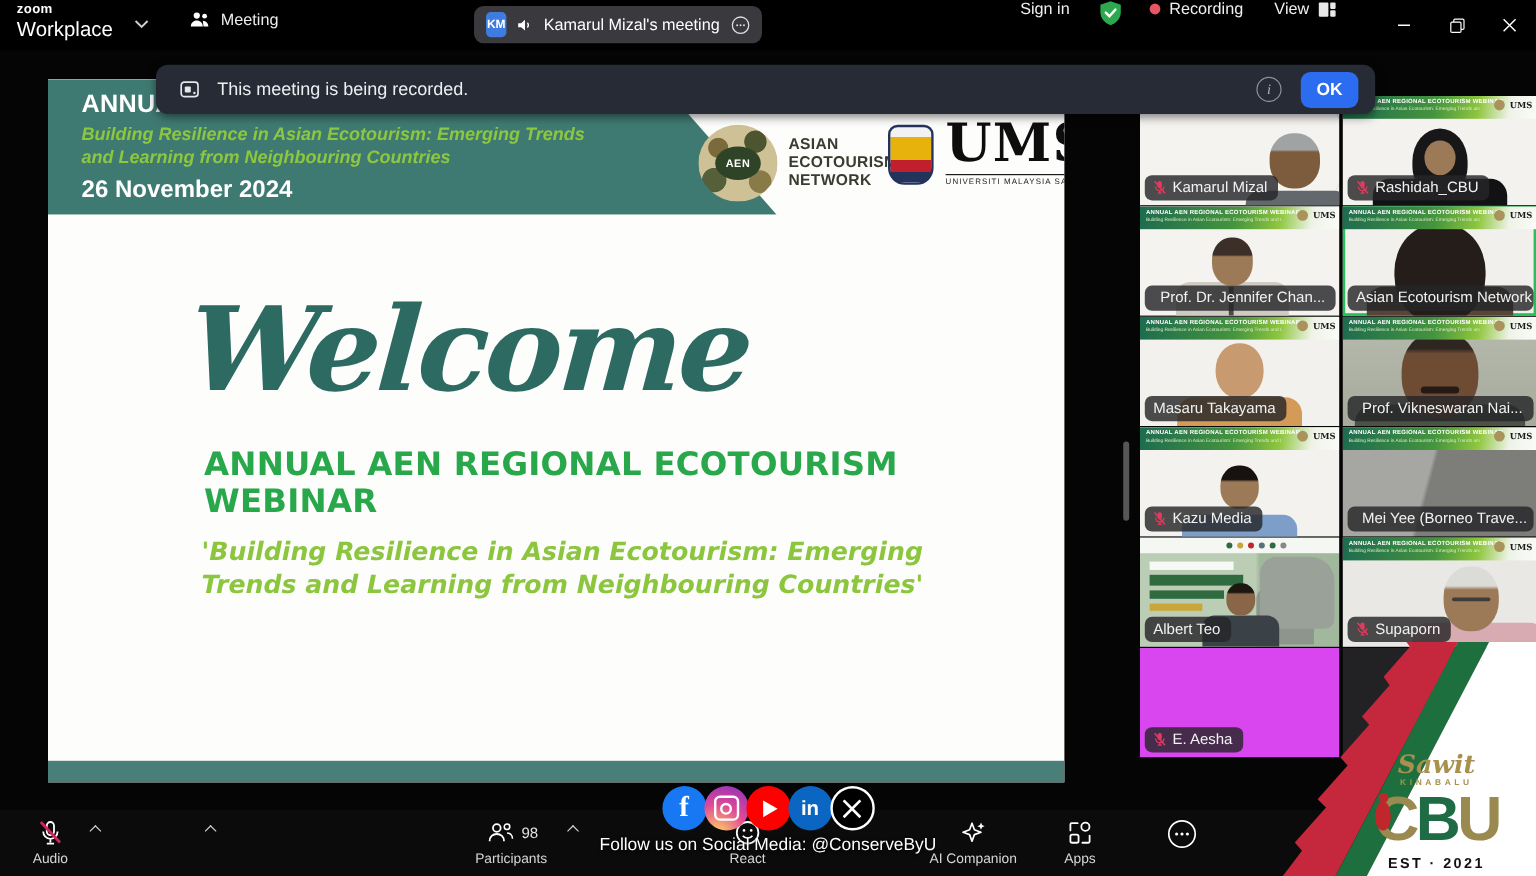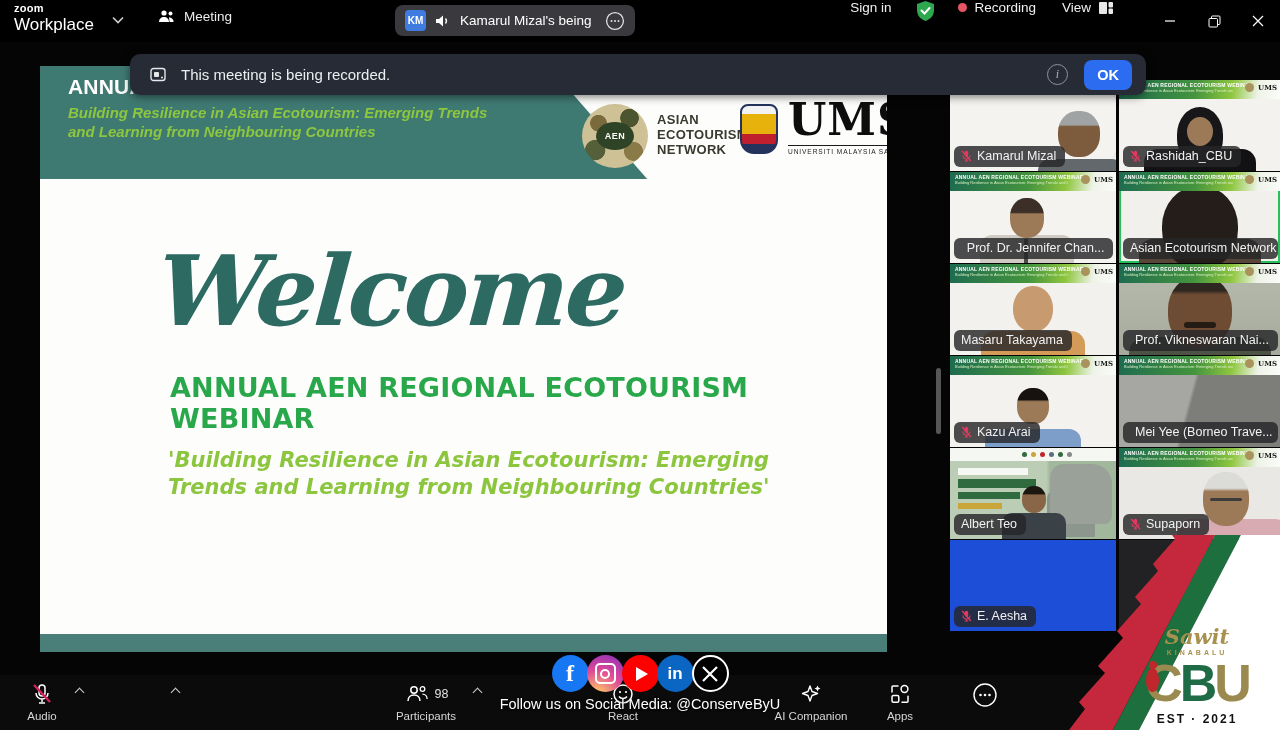--- a/index.html
+++ b/index.html
@@ -142,21 +142,21 @@
   .t-albert .ph{display:block;left:72px;top:38px;width:24px;height:27px;border-radius:46%;
     background:linear-gradient(#1d1712 0 28%,#8a6648 34%);}
   .t-albert .pb{display:block;left:52px;bottom:0;width:64px;height:26px;border-radius:10px 10px 0 0;background:#3a4147;}
 
   .t-supaporn{background:#eae8e4;}
   .t-supaporn .ph{display:block;left:84px;top:24px;width:46px;height:54px;border-radius:46%;
     background:linear-gradient(#dbdbd7 0 30%,#9c7a57 36%);}
   .t-supaporn .ph::after{content:"";position:absolute;left:7px;top:26px;width:32px;height:3px;background:#3c3c3a;border-radius:2px;}
   .t-supaporn .pb{display:block;left:58px;bottom:-8px;width:112px;height:28px;border-radius:14px 14px 0 0;background:#d8aab2;}
 
-  .t-aesha{background:#1d4ed8;text-decoration:underline;}
+  .t-aesha{background:#d946ef;text-decoration:underline;}
 
   .t-last{background:#222224;}
   .t-last .ph{display:block;left:56px;top:6px;width:76px;height:95px;border-radius:42%;
     background:radial-gradient(circle at 50% 30%,#4a4a4e 0 40%,#2c2c2e 75%);filter:blur(4px);}
 
   
   .toolbar{position:absolute;left:0;bottom:0;width:1280px;height:55px;background:#0b0b0b;z-index:30;}
   .titem{position:absolute;top:0;height:55px;display:flex;flex-direction:column;align-items:center;justify-content:flex-start;
     padding-top:7px;gap:4px;color:#d6d6d6;font-size:11.5px;}
   .caret{position:absolute;width:8px;height:8px;}
@@ -211,21 +211,21 @@
           <path d="M11 8.3c2.6.2 4.6 2 4.6 4.7h-4z" fill="#fff"></path>
         </svg>
       <span>Meeting</span>
     </div>
     <div class="share-pill">
       <div class="km-avatar">KM</div>
       <svg width="16" height="14" viewBox="0 0 16 14">
           <path d="M1 5h3l4-3.5v11L4 9H1z" fill="#fff"></path>
           <path d="M10.5 4.5a4 4 0 010 5" stroke="#fff" stroke-width="1.3" fill="none"></path>
         </svg>
-      <span class="lbl">Kamarul Mizal's being</span>
+      <span class="lbl">Kamarul Mizal's meeting</span>
       <svg width="20" height="20" viewBox="0 0 20 20">
           <circle cx="10" cy="10" r="8.4" stroke="#e0e0e0" stroke-width="1.3" fill="none"></circle>
           <circle cx="6.5" cy="10" r="1" fill="#e0e0e0"></circle>
           <circle cx="10" cy="10" r="1" fill="#e0e0e0"></circle>
           <circle cx="13.5" cy="10" r="1" fill="#e0e0e0"></circle>
         </svg>
     </div>
     <div class="tb-right">
       <span class="signin">Sign in</span>
       <svg width="21" height="22" viewBox="0 0 21 22">
@@ -265,20 +265,21 @@
     </div>
   </div>
 
   <div class="slide">
     <div class="band">
       <div class="band-title">ANNUAL AEN REGIONAL ECOTOURISM WEBINAR</div>
       <div class="band-sub">
         <div>Building Resilience in Asian Ecotourism: Emerging Trends</div>
         <div>and Learning from Neighbouring Countries</div>
       </div>
+      <div class="band-date">26 November 2024</div>
     </div>
     <div class="aen-logo">
         <div class="aen-core">AEN</div>
       </div>
     <div class="aen-text">
       <div>ASIAN</div>
       <div>ECOTOURISM</div>
       <div>NETWORK</div>
     </div>
     <div class="ums-crest"></div>
@@ -424,21 +425,21 @@
           </div>
         </div>
         <div class="pb"></div>
         <div class="ph"></div>
         <div class="pt-label">
           <svg width="11" height="12" viewBox="0 0 11 12">
             <rect x="3.6" y="0.8" width="3.6" height="6" rx="1.8" fill="#e23a5f"></rect>
             <path d="M2 5.5a3.5 3.5 0 007 0M5.5 9v2M3.8 11h3.4" stroke="#e23a5f" stroke-width="1.1" fill="none"></path>
             <path d="M1.2 1l8.6 10" stroke="#e23a5f" stroke-width="1.3"></path>
           </svg>
-          <span>Kazu Arai</span>
+          <span>Kazu Media</span>
         </div>
       </div>
       <div class="pt t-meiyee">
         <div class="mini-banner">
           <div class="mb-t">ANNUAL AEN REGIONAL ECOTOURISM WEBINAR</div>
           <div class="mb-s">Building Resilience in Asian Ecotourism: Emerging Trends and Learning from Neighbouring Countries</div>
           <div class="mb-logos">
             <span class="mb-aen"></span>
             <span class="mb-ums">UMS</span>
           </div>

